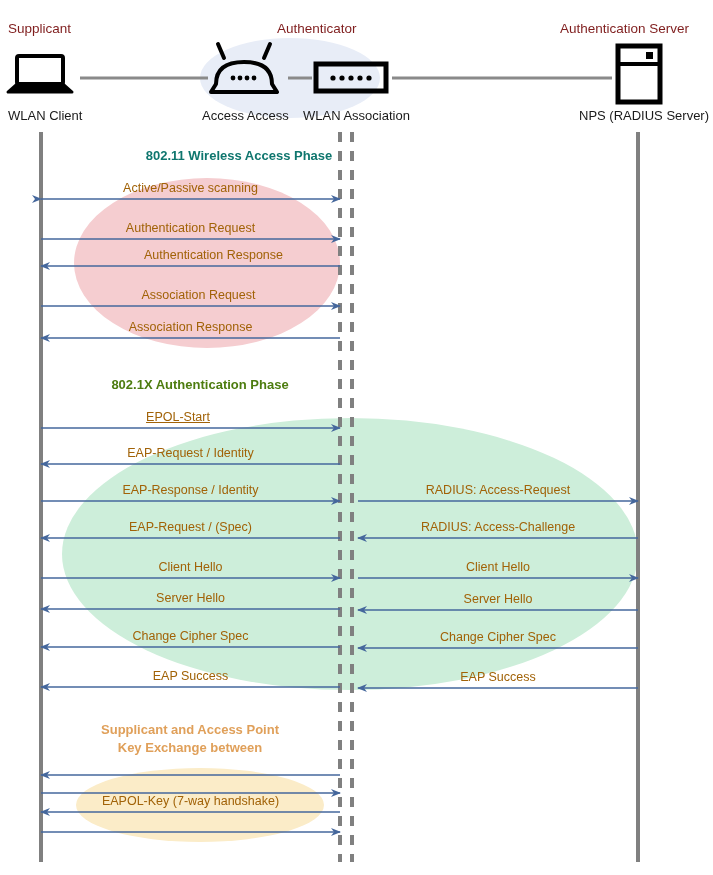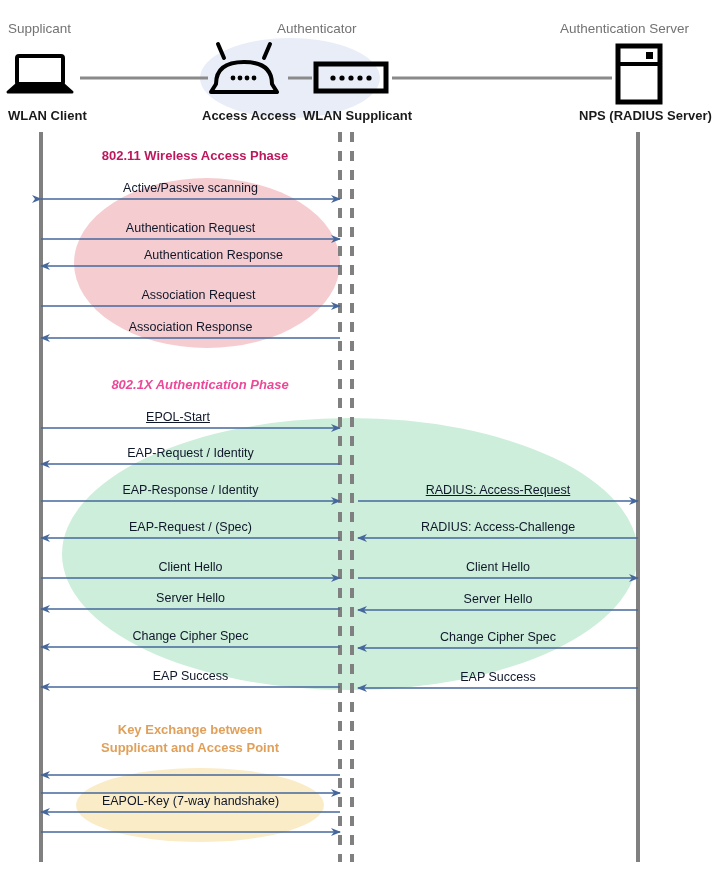--- a/index.html
+++ b/index.html
@@ -1,28 +1,28 @@
 <!DOCTYPE html>
 <html><head>
 <meta charset="utf-8">
 <style>
   html,body{margin:0;padding:0;background:#ffffff;}
   body{font-family:"Liberation Sans","DejaVu Sans",sans-serif;}
   #stage{position:relative;width:713px;height:875px;background:#fff;overflow:hidden;}
   #svg{position:absolute;left:0;top:0;width:713px;height:875px;}
 
-  .hdr-label{position:absolute;font-size:13.5px;color:#737373;white-space:nowrap;text-align:center;}
-  .foot-label{position:absolute;font-size:13px;color:#1a1a1a;white-space:nowrap;text-align:left;font-weight:bold;}
+  .hdr-label{position:absolute;font-size:13.5px;color:#7f1d1d;white-space:nowrap;text-align:center;}
+  .foot-label{position:absolute;font-size:13px;color:#1a1a1a;white-space:nowrap;text-align:left;}
 
   .phase-title{position:absolute;font-size:13px;font-weight:600;white-space:nowrap;text-align:center;line-height:18px;}
-  .phase-red{color:#be185d;}
-  .phase-green{color:#ec4899;font-style:italic;}
+  .phase-red{color:#0f766e;padding-left:44px;}
+  .phase-green{color:#4d7c0f;}
   .phase-orange{color:#e0a05a;}
 
-  .msg{position:absolute;font-size:12.5px;color:#0f172a;white-space:nowrap;text-align:center;
+  .msg{position:absolute;font-size:12.5px;color:#a16207;white-space:nowrap;text-align:center;
        transform:translate(-50%,-100%);}
 </style>
 </head>
 <body>
 
 <div id="stage">
 
   <svg id="svg" viewBox="0 0 713 875">
     <defs>
       <marker id="ah-r" markerWidth="10" markerHeight="8" refX="9" refY="4" orient="auto" markerUnits="userSpaceOnUse">
@@ -106,47 +106,47 @@
         <line x1="41" y1="832" x2="340" y2="832" stroke="#45679c" stroke-width="1.6" marker-end="url(#ah-r)"></line>
       </g>
   </svg>
 
   <div class="hdr-label" style="left:8px;top:21px;">Supplicant</div>
   <div class="hdr-label" style="left:265px;top:21px;margin-left:12px;">Authenticator</div>
   <div class="hdr-label" style="left:560px;top:21px;">Authentication Server</div>
 
   <div class="foot-label" style="left:8px;top:108px;">WLAN Client</div>
   <div class="foot-label" style="left:202px;top:108px;">Access Access</div>
-  <div class="foot-label" style="left:303px;top:108px;">WLAN Supplicant</div>
+  <div class="foot-label" style="left:303px;top:108px;">WLAN Association</div>
   <div class="foot-label" style="left:561px;top:108px;margin-left:18px;">NPS (RADIUS Server)</div>
 
   <div class="phase-title phase-red" style="left:0;top:147px;width:390px;">802.11 Wireless Access Phase</div>
 
   <div class="phase-title phase-green" style="left:0;top:376px;width:400px;">802.1X Authentication Phase</div>
 
   <div class="phase-title phase-orange" style="left:0;top:721px;width:380px;">
+    <div>Supplicant and Access Point</div>
     <div>Key Exchange between</div>
-    <div>Supplicant and Access Point</div>
   </div>
 
   <div id="msg-labels">
       <div class="msg" style="left: 190.5px; top: 195px;">Active/Passive scanning</div>
       <div class="msg" style="left: 190.5px; top: 235px;">Authentication Request</div>
       <div class="msg" style="left: 190.5px; top: 262px; margin-left: 23px;">Authentication Response</div>
       <div class="msg" style="left: 190.5px; top: 302px; margin-left: 8px;">Association Request</div>
       <div class="msg" style="left: 190.5px; top: 334px;">Association Response</div>
       <div class="msg" style="left: 178px; top: 424px; text-decoration: underline;">EPOL-Start</div>
       <div class="msg" style="left: 190.5px; top: 460px;">EAP-Request / Identity</div>
       <div class="msg" style="left: 190.5px; top: 497px;">EAP-Response / Identity</div>
       <div class="msg" style="left: 190.5px; top: 534px;">EAP-Request / (Spec)</div>
       <div class="msg" style="left: 190.5px; top: 574px;">Client Hello</div>
       <div class="msg" style="left: 190.5px; top: 605px;">Server Hello</div>
       <div class="msg" style="left: 190.5px; top: 643px;">Change Cipher Spec</div>
       <div class="msg" style="left: 190.5px; top: 683px;">EAP Success</div>
-      <div class="msg" style="left: 498px; top: 497px; text-decoration: underline;">RADIUS: Access-Request</div>
+      <div class="msg" style="left: 498px; top: 497px;">RADIUS: Access-Request</div>
       <div class="msg" style="left: 498px; top: 534px;">RADIUS: Access-Challenge</div>
       <div class="msg" style="left: 498px; top: 574px;">Client Hello</div>
       <div class="msg" style="left: 498px; top: 606px;">Server Hello</div>
       <div class="msg" style="left: 498px; top: 644px;">Change Cipher Spec</div>
       <div class="msg" style="left: 498px; top: 684px;">EAP Success</div>
       <div class="msg" style="left: 190.5px; top: 808px;">EAPOL-Key (7-way handshake)</div>
     </div>
 </div>
 
 </body></html>

